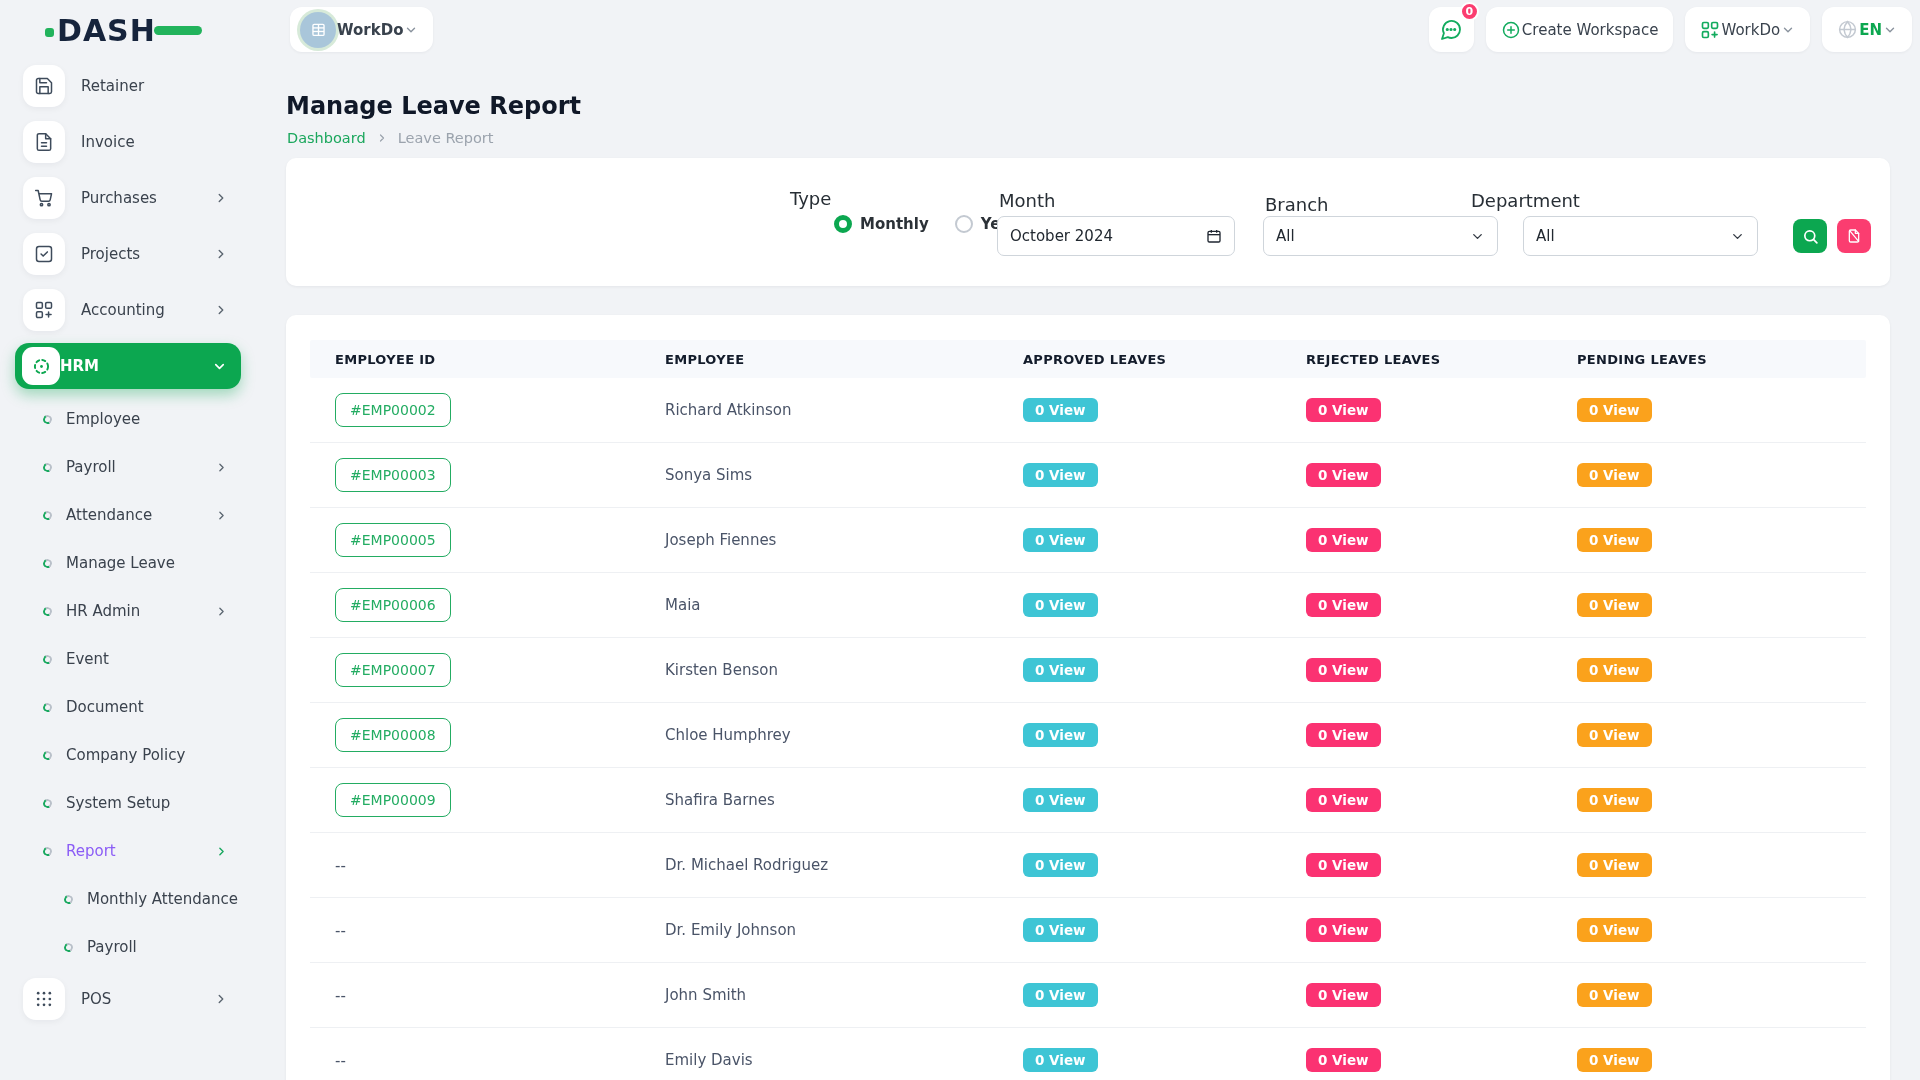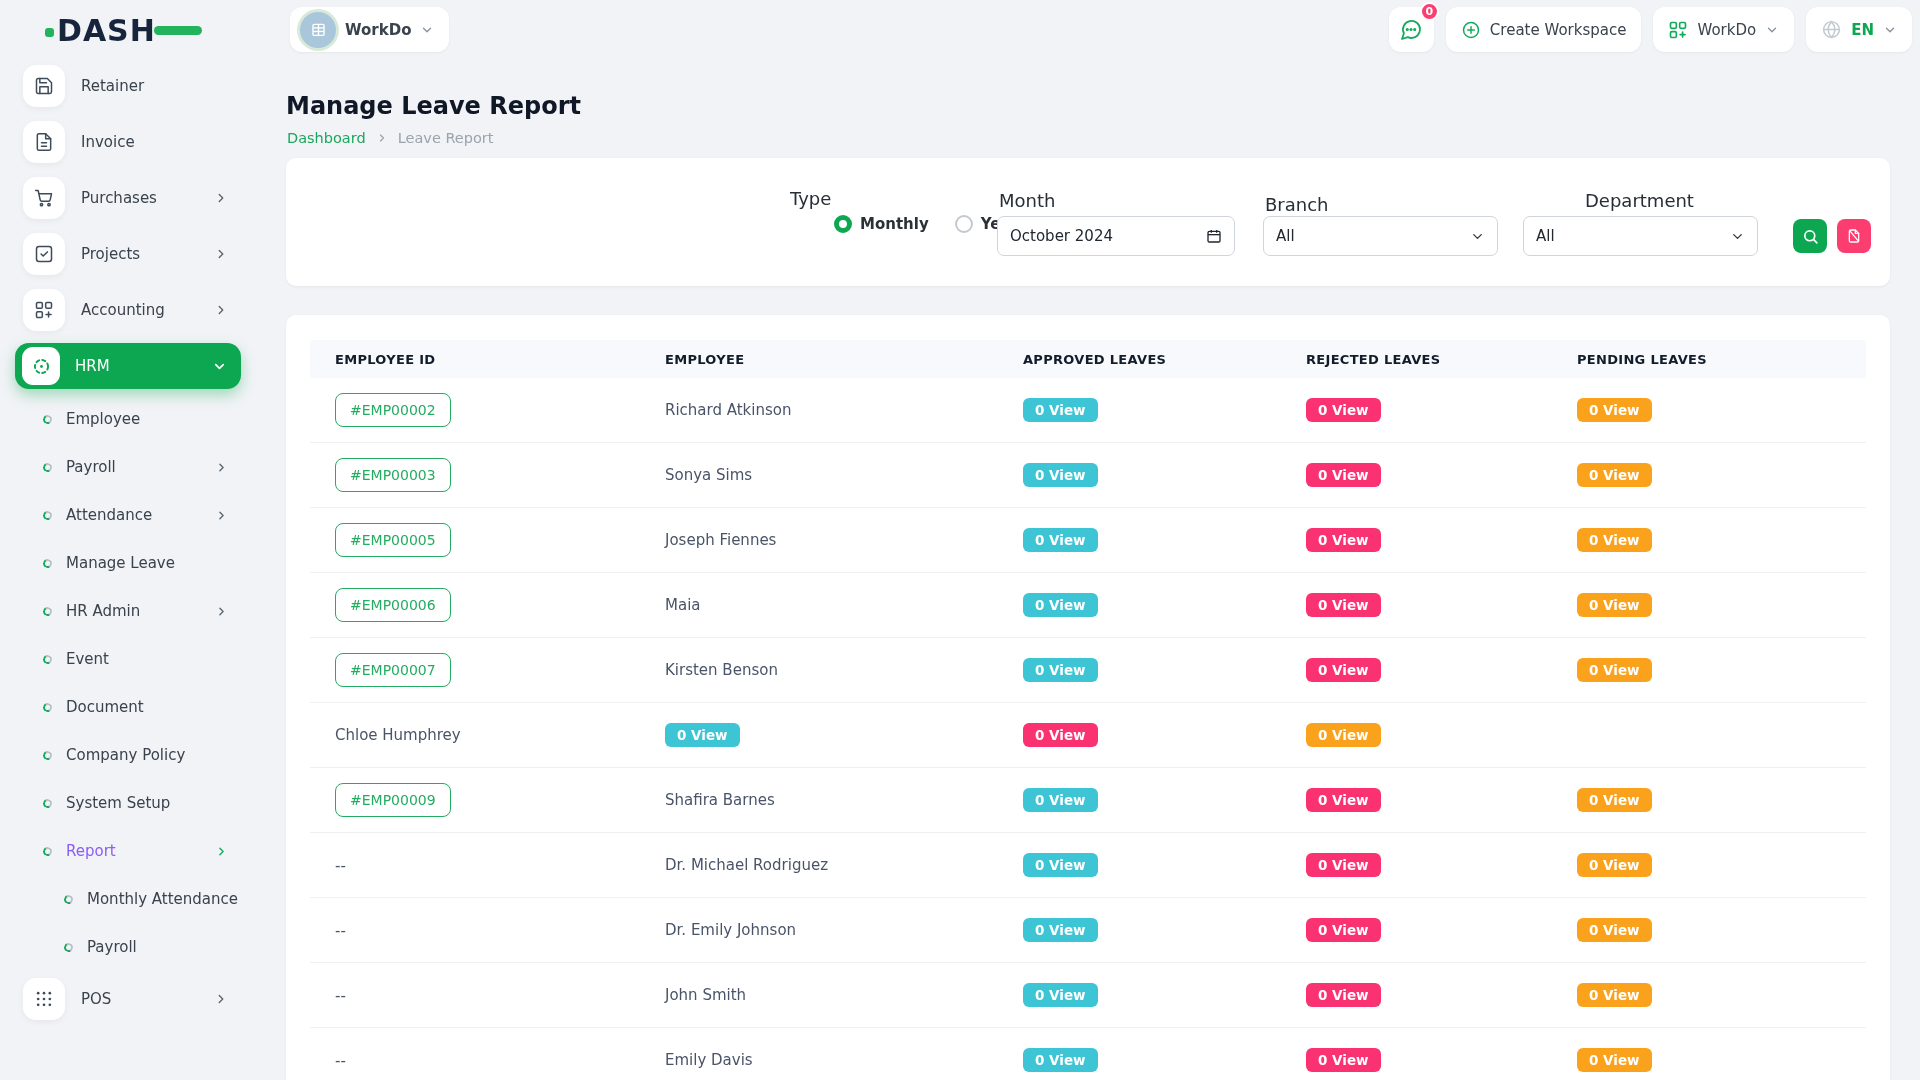--- a/index.html
+++ b/index.html
@@ -7,21 +7,21 @@
     font-family:"DejaVu Sans","Liberation Sans",sans-serif; background:#f1f3f6; color:#39424e; }
 
   
   .topbar { position:absolute; left:0; top:0; width:1920px; height:58px; }
   .logo { position:absolute; left:57px; top:13px; font-size:30px; font-weight:800;
     letter-spacing:1px; color:#16243c; }
   .logo .logo-bar { position:absolute; right:-46px; top:13px; width:48px; height:9px;
     background:#22b35c; border-radius:5px; }
   .logo .logo-dot { position:absolute; left:-12px; top:15px; width:9px; height:9px;
     background:#22b35c; border-radius:3px; }
-  .pill { display:flex; align-items:center; gap:9px; height:45px; background:#fff;
+  .pill { display:flex; align-items:center; gap:1px; height:45px; background:#fff;
     border-radius:12px; padding:0 15px; box-shadow:0 1px 3px rgba(16,24,40,.05);
     font-size:15px; color:#39424d; white-space:nowrap; cursor:pointer; }
   .ws-pill { position:absolute; left:290px; top:7px; font-weight:600; }
   .ws-avatar { width:36px; height:36px; border-radius:50%; background:#a9c6da;
     display:flex; align-items:center; justify-content:center; margin-left:-5px;
     box-shadow:0 0 0 3px #d7ead9; }
   .top-right { position:absolute; right:8px; top:7px; display:flex; gap:12px; }
   .icon-tile { position:relative; width:45px; height:45px; background:#fff; border-radius:12px;
     display:flex; align-items:center; justify-content:center;
     box-shadow:0 1px 3px rgba(16,24,40,.05); cursor:pointer; }
@@ -36,21 +36,21 @@
   .tile { width:42px; height:42px; background:#fff; border-radius:13px; flex:0 0 42px;
     display:flex; align-items:center; justify-content:center;
     box-shadow:0 2px 6px rgba(16,24,40,.05); }
   .side-label { margin-left:16px; font-size:15px; color:#3a424d; }
   .side-chev { margin-left:auto; margin-right:22px; display:flex; }
   .hrm-pill { display:flex; align-items:center; height:46px; margin:5px 10px 6px 15px;
     width:226px; background:#0ca750; border-radius:14px; padding-left:7px; cursor:pointer;
     box-shadow:0 6px 14px rgba(12,167,80,.35); }
   .hrm-tile { width:38px; height:38px; background:#fff; border-radius:11px;
     display:flex; align-items:center; justify-content:center; }
-  .hrm-label { margin-left:15px; font-size:15px; font-weight:400; color:#fff;text-align:right; }
+  .hrm-label { margin-left:0; font-size:15px; font-weight:700; color:#fff;text-align:right; }
   .hrm-chev { margin-left:auto; margin-right:14px; display:flex; }
   .sub-item { display:flex; align-items:center; height:48px; padding-left:43px; cursor:pointer; }
   .sub-item.deep { padding-left:64px; }
   .bullet { width:9px; height:9px; border-radius:50%; flex:0 0 9px;
     border:2px solid #b9c0c9; border-left-color:#19a85f; border-bottom-color:#19a85f;
     transform:rotate(15deg); }
   .sub-label { margin-left:14px; font-size:15px; color:#3a424d; }
   .sub-item.active .sub-label { color:#8b5cf6; }
 
   
@@ -390,21 +390,21 @@
     <span class="f-label" style="left:979px; top:36px;">Branch</span>
     <div class="f-control" style="left:977px; top:58px; width:235px;">
       <span>All</span>
       <span class="chev">
         <svg width="15" height="15" viewBox="0 0 24 24" fill="none" stroke="#343b44" stroke-width="2.2" stroke-linecap="round" stroke-linejoin="round">
             <polyline points="6 9 12 15 18 9"></polyline>
           </svg>
       </span>
     </div>
 
-    <span class="f-label" style="left:1299px; top:32px;">Department</span>
+    <span class="f-label" style="left:1185px; top:32px;">Department</span>
     <div class="f-control" style="left:1237px; top:58px; width:235px;">
       <span>All</span>
       <span class="chev">
         <svg width="15" height="15" viewBox="0 0 24 24" fill="none" stroke="#343b44" stroke-width="2.2" stroke-linecap="round" stroke-linejoin="round">
             <polyline points="6 9 12 15 18 9"></polyline>
           </svg>
       </span>
     </div>
 
     <button class="sq-btn search" style="left:1507px; top:61px;">
@@ -465,20 +465,21 @@
 
   <div class="trow">
     <div class="tcell cell-id"><span class="emp-badge">#EMP00007</span></div>
     <div class="tcell cell-name">Kirsten Benson</div>
     <div class="tcell"><span class="view-badge teal badge-approved">0 View</span></div>
     <div class="tcell"><span class="view-badge pink badge-rejected">0 View</span></div>
     <div class="tcell"><span class="view-badge orange badge-pending">0 View</span></div>
   </div>
 
   <div class="trow">
+    <div class="tcell cell-id"><span class="emp-badge">#EMP00008</span></div>
     <div class="tcell cell-name">Chloe Humphrey</div>
     <div class="tcell"><span class="view-badge teal badge-approved">0 View</span></div>
     <div class="tcell"><span class="view-badge pink badge-rejected">0 View</span></div>
     <div class="tcell"><span class="view-badge orange badge-pending">0 View</span></div>
   </div>
 
   <div class="trow">
     <div class="tcell cell-id"><span class="emp-badge">#EMP00009</span></div>
     <div class="tcell cell-name">Shafira Barnes</div>
     <div class="tcell"><span class="view-badge teal badge-approved">0 View</span></div>

